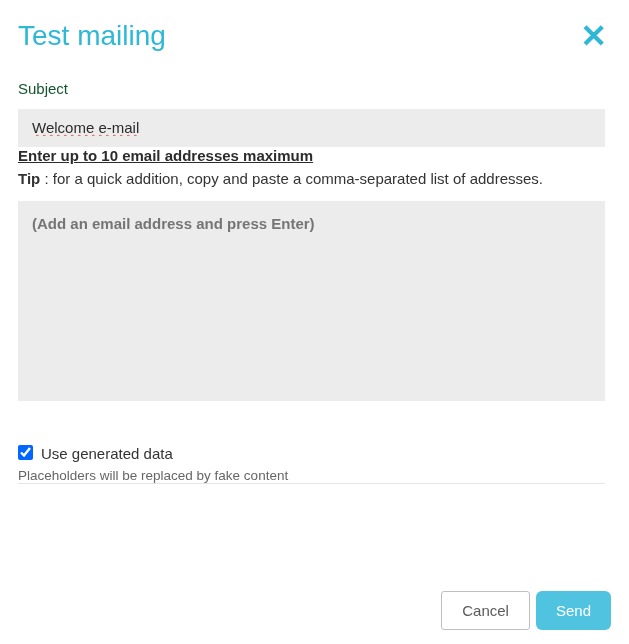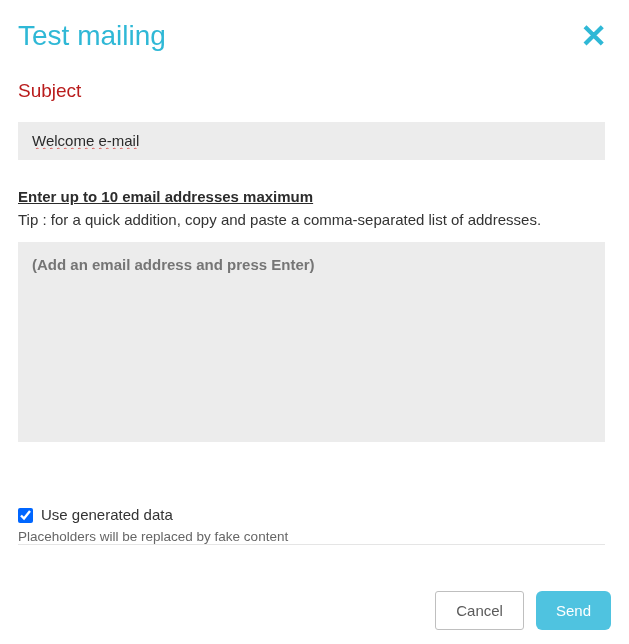--- a/index.html
+++ b/index.html
@@ -50,29 +50,28 @@
       width: 14px;
     }
     .scrollable::-webkit-scrollbar-track {
       background: #f8f8f8;
     }
     .scrollable::-webkit-scrollbar-thumb {
       background: #c9c9c9;
       border-radius: 0;
     }
     .field-label {
-      font-size: 19px;
-      color: #b91c1c;
-      margin-bottom: 20px;
+      font-size: 15px;
+      color: #14532d;
+      margin-bottom: 12px;
       display: block;
     }
     .subject-input-wrap {
       background: #ececec;
       padding: 10px 14px;
-      margin-bottom: 28px;
     }
     .subject-input {
       background: transparent;
       border: none;
       outline: none;
       font-size: 15px;
       width: 100%;
       color: #2b2b2b;
       text-decoration: underline wavy #d9534f 1px;
       text-decoration-skip-ink: none;
@@ -83,41 +82,40 @@
       color: #2c2c2c;
       margin-bottom: 6px;
       text-decoration: underline;
     }
     .instruction-line {
       font-size: 15px;
       color: #333;
       margin-bottom: 14px;
     }
     .instruction-line .tip-bold {
-      font-weight: normal;
+      font-weight: bold;
     }
     .email-box {
       background: #ececec;
       min-height: 200px;
       padding: 14px;
       margin-bottom: 40px;
       font-size: 15px;
       color: #999;
       border: none;
       width: 100%;
       resize: none;
       outline: none;
       font-family: inherit;
       font-weight: bold;
     }
     .checkbox-row {
       display: flex;
-      align-items: flex-end;
+      align-items: flex-start;
       margin-bottom: 6px;
-      margin-top: 20px;
     }
     .checkbox-row input[type="checkbox"] {
       width: 15px;
       height: 15px;
       margin-right: 8px;
       accent-color: #0066ff;
       cursor: pointer;
     }
     .checkbox-label {
       font-size: 15px;
@@ -139,21 +137,21 @@
     }
     .warning-text .link {
       color: #444;
       cursor: pointer;
     }
     .footer {
       position: absolute;
       bottom: 14px;
       right: 18px;
       display: flex;
-      gap: 12px;
+      gap: 6px;
     }
     .btn {
       padding: 10px 20px;
       font-size: 15px;
       border-radius: 3px;
       cursor: pointer;
       border: none;
     }
     .btn-cancel {
       background: #fff;

